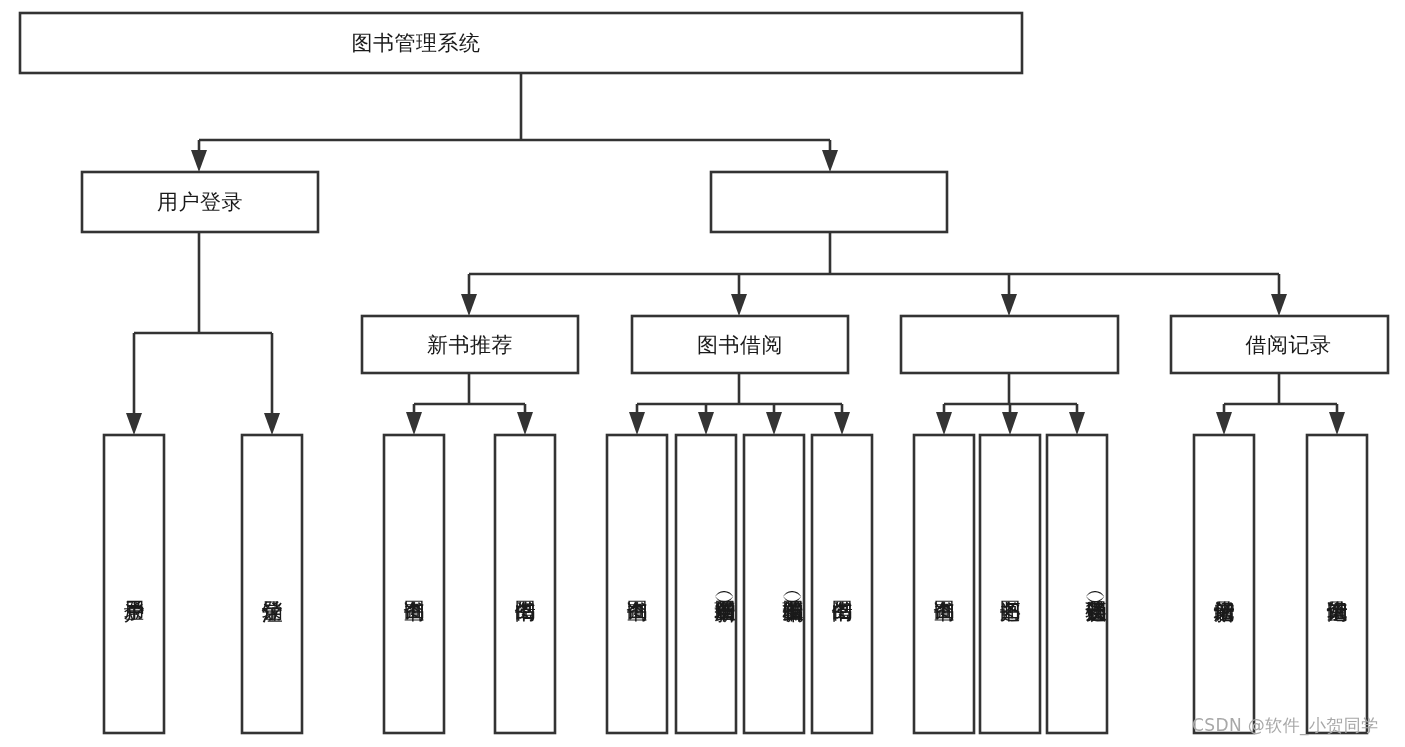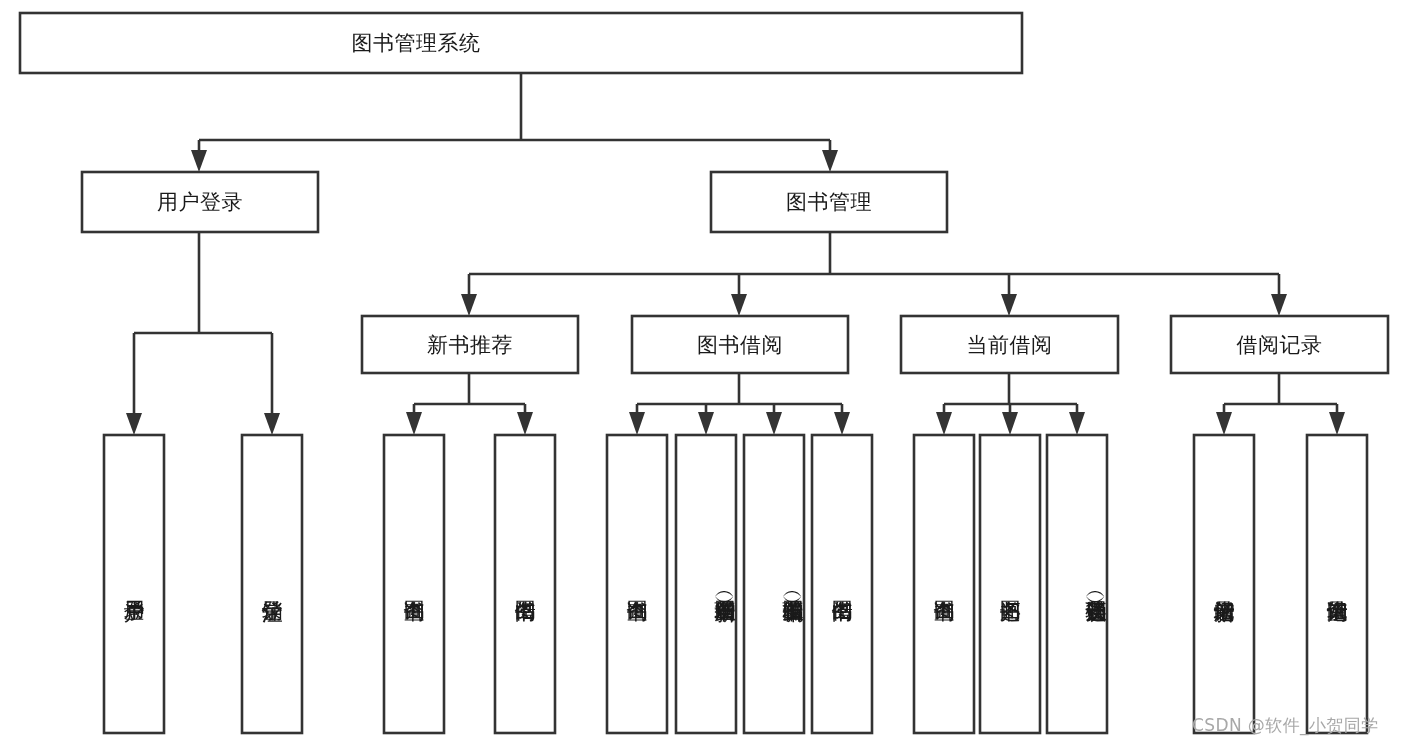--- a/index.html
+++ b/index.html
@@ -171,26 +171,24 @@
 
       <rect class="node-box" x="1194" y="435" width="60" height="298"></rect>
       <rect class="node-box" x="1307" y="435" width="60" height="298"></rect>
     </g>
 
   </svg>
 
   <div class="node-label-h" style="left:20px;  top:13px;  width:792px; height:60px;">图书管理系统</div>
 
   <div class="node-label-h" style="left:82px;  top:172px; width:236px; height:60px;border-radius:17px;">用户登录</div>
-  <div class="node-label-h" style="left:711px; top:172px; width:236px; height:60px;">图书管理</div>
 
   <div class="node-label-h" style="left:362px; top:316px; width:216px; height:57px;">新书推荐</div>
   <div class="node-label-h" style="left:632px; top:316px; width:216px; height:57px;">图书借阅</div>
-  <div class="node-label-h" style="left:901px; top:316px; width:217px; height:57px;">当前借阅</div>
-  <div class="node-label-h" style="left:1171px;top:316px; width:217px; height:57px;">借阅记录</div>
+  <div class="node-label-h" style="left:1171px;top:316px; width:235px; height:57px;">借阅记录</div>
 
   <div class="node-label-v" style="left:104px; top:435px; width:60px; height:298px;">用户登录</div>
   <div class="node-label-v" style="left:242px; top:435px; width:60px; height:298px;">注销登录</div>
 
   <div class="node-label-v" style="left:384px; top:435px; width:60px; height:298px;">查询图书</div>
   <div class="node-label-v" style="left:495px; top:435px; width:60px; height:298px;">借阅图书</div>
 
   <div class="node-label-v" style="left:607px; top:435px; width:60px; height:298px;">查询图书</div>
   <div class="node-label-v" style="left:676px; top:440px; width:60px; height:288px; align-items:flex-start;">新增图书（管理员）</div>
   <div class="node-label-v" style="left:744px; top:440px; width:60px; height:288px; align-items:flex-start;">编辑图书（管理员）</div>

